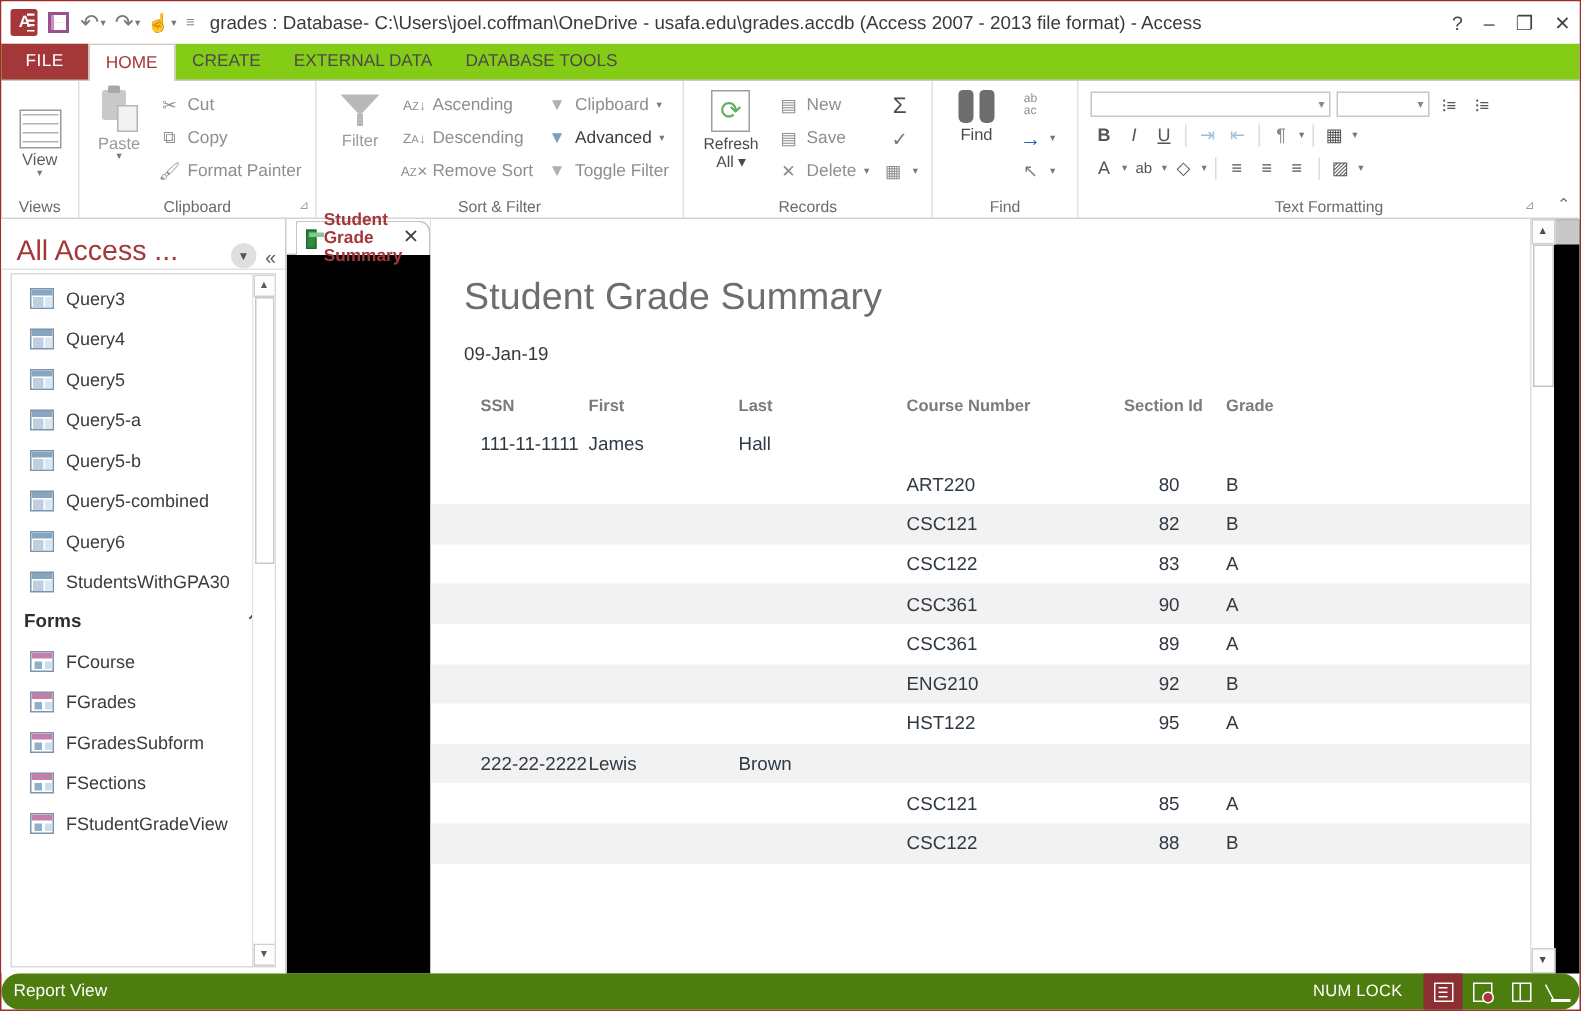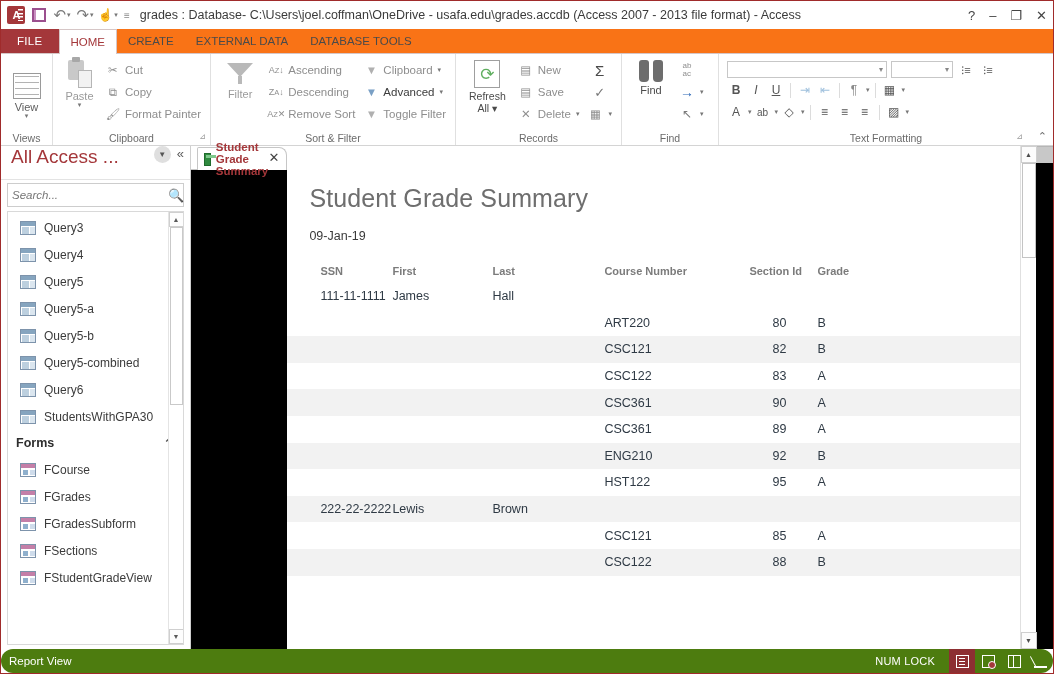--- a/index.html
+++ b/index.html
@@ -71,21 +71,21 @@
   .win-ctrls {
     position: absolute; right: 6px; top: 0;
     height: 28px; display: flex; align-items: center; gap: 14px;
   }
   .win-ctrls span { font-size: 13px; color: #444; cursor: default; }
 
   
   .ribbon-tabs {
     height: 25px; flex: 0 0 25px;
     display: flex; align-items: stretch;
-    background: #f97316;
+    background: #84cc16;
     border-bottom: 1px solid #d6c6c6;
     text-align: center;
   }
   .tab-file {
     background: #a4373a; color: #fff;
     font-size: 11.5px; padding: 0 16px;
     display: flex; align-items: center;
     letter-spacing: .3px;
   }
   .tab {
@@ -220,21 +220,21 @@
 
   
   .navpane {
     width: 190px; flex: 0 0 190px;
     display: flex; flex-direction: column;
     background: #fff;
     border-right: 1px solid #cfcfcf;
     position: relative;
   }
   .nav-header {
-    height: 34px; display:flex; align-items:flex-start;
+    height: 34px; display:flex; align-items:flex-end;
     padding: 0 6px 0 10px; gap: 6px;
     background: #fff;
     border-bottom: 1px solid #e3e3e3;
   }
   .nav-title {
     font-size: 19px; color: #a4373a; flex: 1; white-space: nowrap;
   }
   .nav-dd {
     width: 17px; height: 17px; border-radius: 50%;
     background: #dfdfdf; color:#555; font-size:8px;
@@ -676,24 +676,20 @@
     </div>
   </div>
 
   <div class="main">
 
     <div class="navpane">
       <div class="nav-header">
         <span class="nav-title">All Access ...</span>
         <span class="nav-dd">▼</span>
         <span class="nav-collapse">«</span>
-      </div>
-      <div class="nav-search">
-        <input placeholder="Search..." style="">
-        <span class="mag">🔍</span>
       </div>
       <div class="nav-list">
         <div class="nav-scroll-area">
           <div class="nav-item">
             <span class="obj-ico query"></span>
             <span>Query3</span>
           </div>
           <div class="nav-item">
             <span class="obj-ico query"></span>
             <span>Query4</span>

